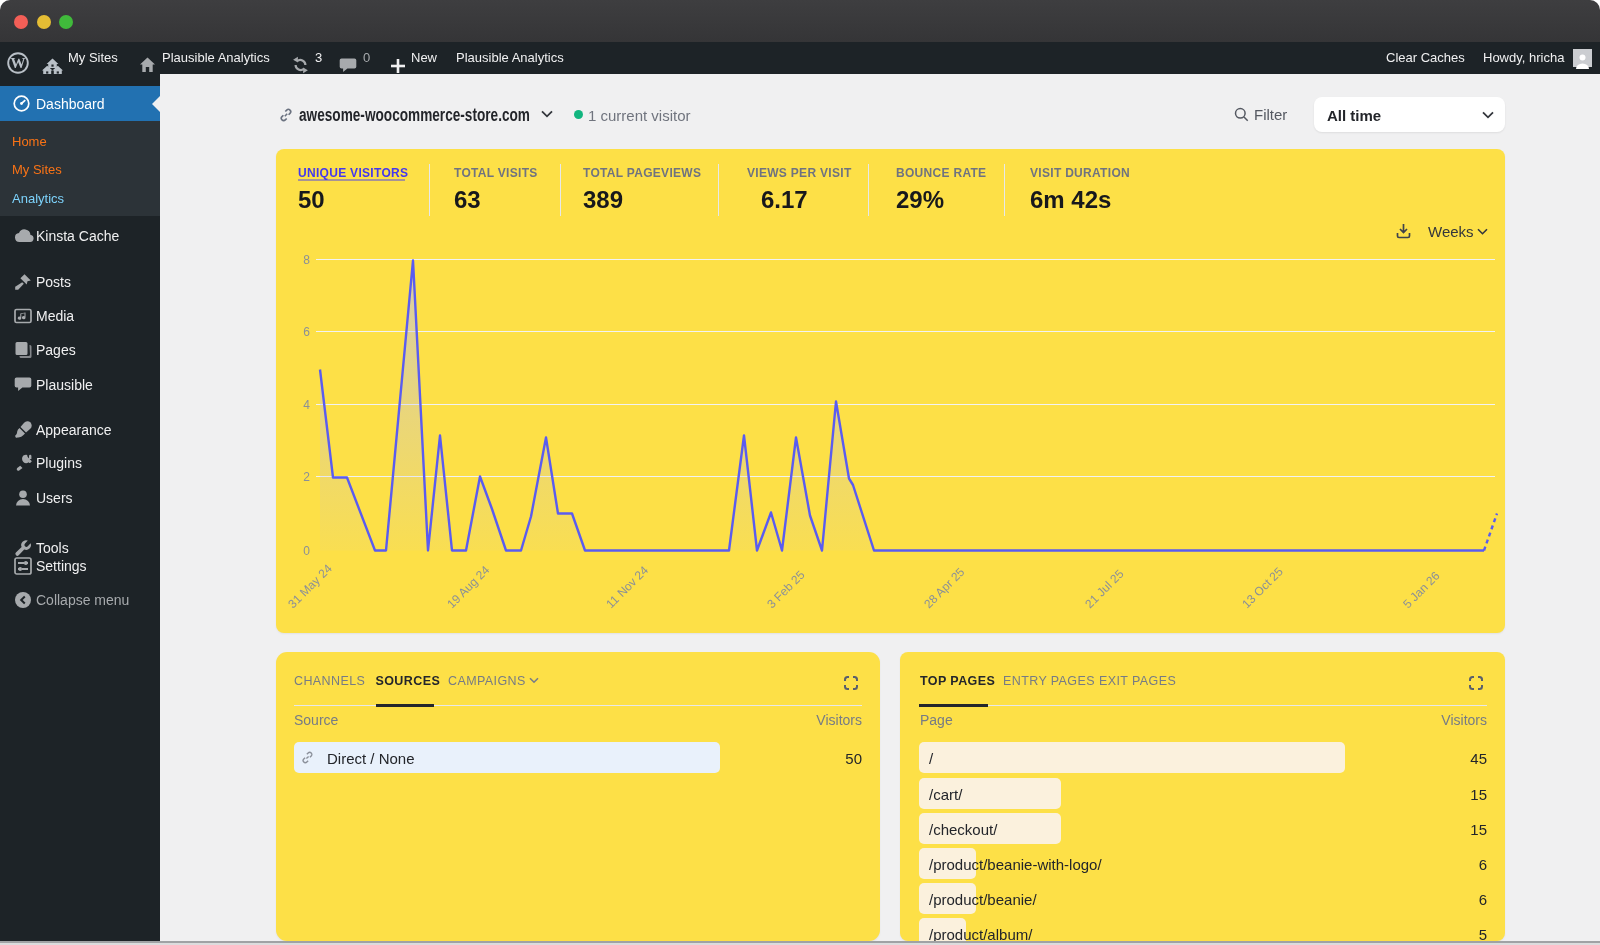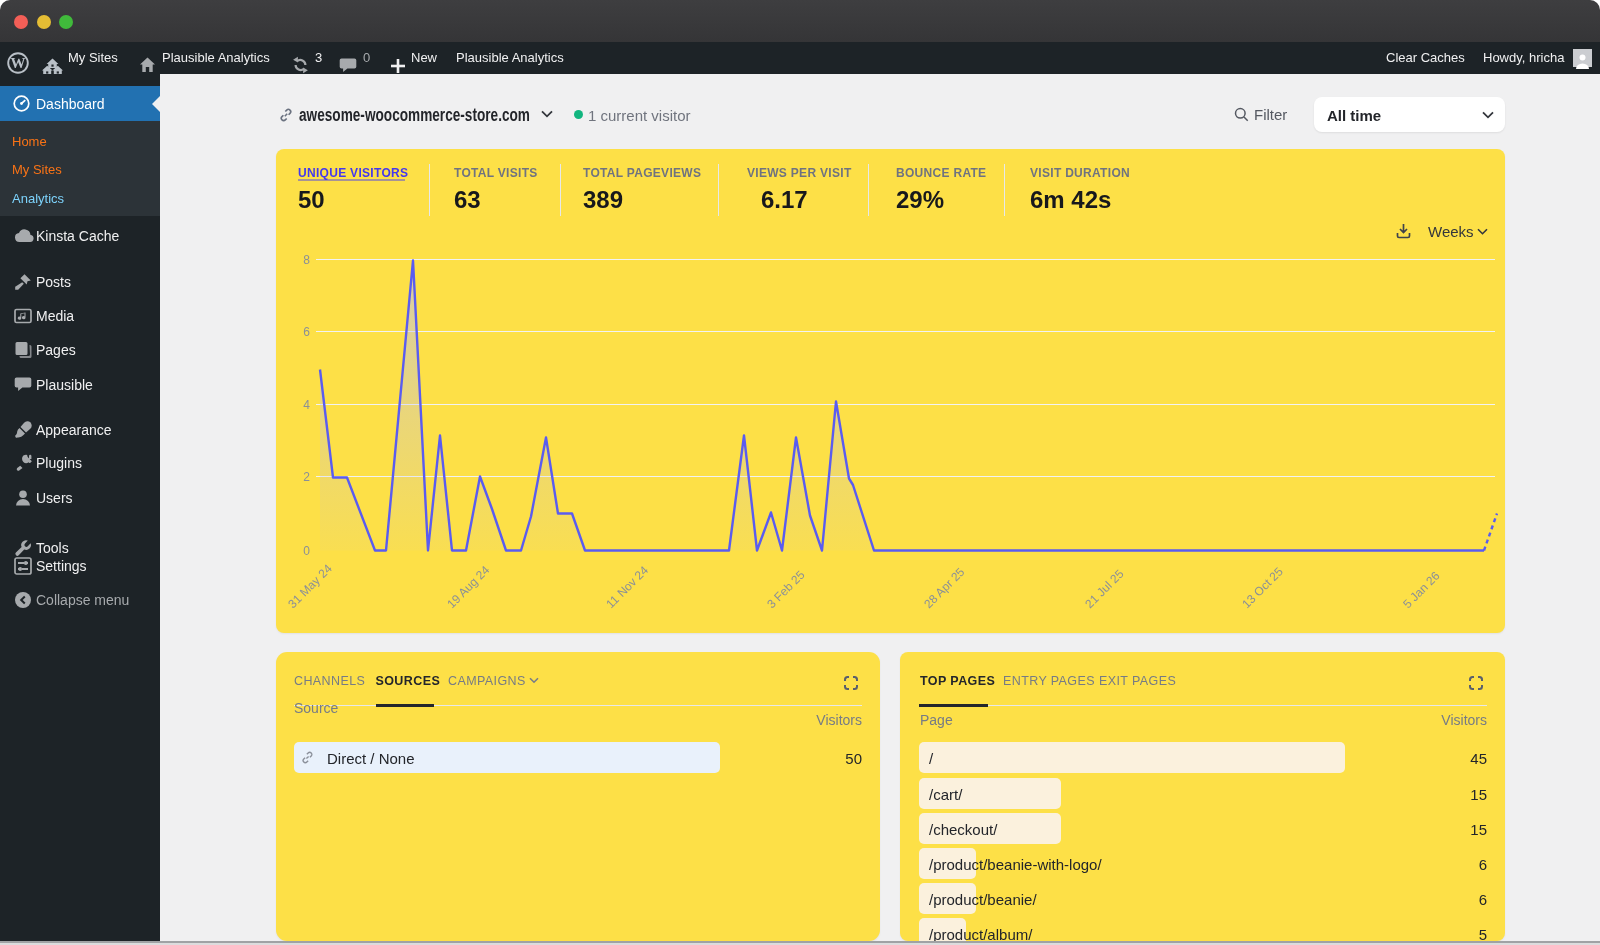--- a/index.html
+++ b/index.html
@@ -274,21 +274,21 @@
           <path d="M1 1.2 L5 5.2 L9 1.2"></path>
         </svg>
       <div class="expand" style="left:568px;top:24px;">
           <i class="tl2"></i>
           <i class="tr"></i>
           <i class="bl"></i>
           <i class="br"></i>
         </div>
       <div style="position:absolute;left:18px;top:53px;width:568px;height:1px;background:#e7e8ea;"></div>
       <div style="position:absolute;left:99.5px;top:51.5px;width:58px;height:3.2px;background:#24262b;"></div>
-      <div class="colhead" style="left:18px;top:48px;">Source</div>
+      <div class="colhead" style="left:18px;top:60px;">Source</div>
       <div class="colhead" style="right:18px;top:60px;">Visitors</div>
       <div class="rowbar" style="left:18px;top:90px;width:426px;background:#e9f1fb;"></div>
       <svg style="position:absolute;left:25px;top:99px;" width="13" height="13" viewBox="0 0 14 14" fill="none" stroke="#8c919b" stroke-width="1.5">
         <path d="M5.8 8.2 L8.2 5.8 M4.4 7.2 L3 8.6 a2.3 2.3 0 0 0 3.3 3.3 l1.4 -1.4 M9.6 6.8 L11 5.4 a2.3 2.3 0 0 0 -3.3 -3.3 L6.3 3.5"></path>
       </svg>
       <div class="rowtxt" style="left:51px;top:105.5px;">Direct / None</div>
       <div class="rowval" style="right:18px;top:105.5px;">50</div>
     </div>
 
     <div class="card" id="rightcard" style="left:740px;top:578px;width:605px;height:289px;overflow:hidden;">

